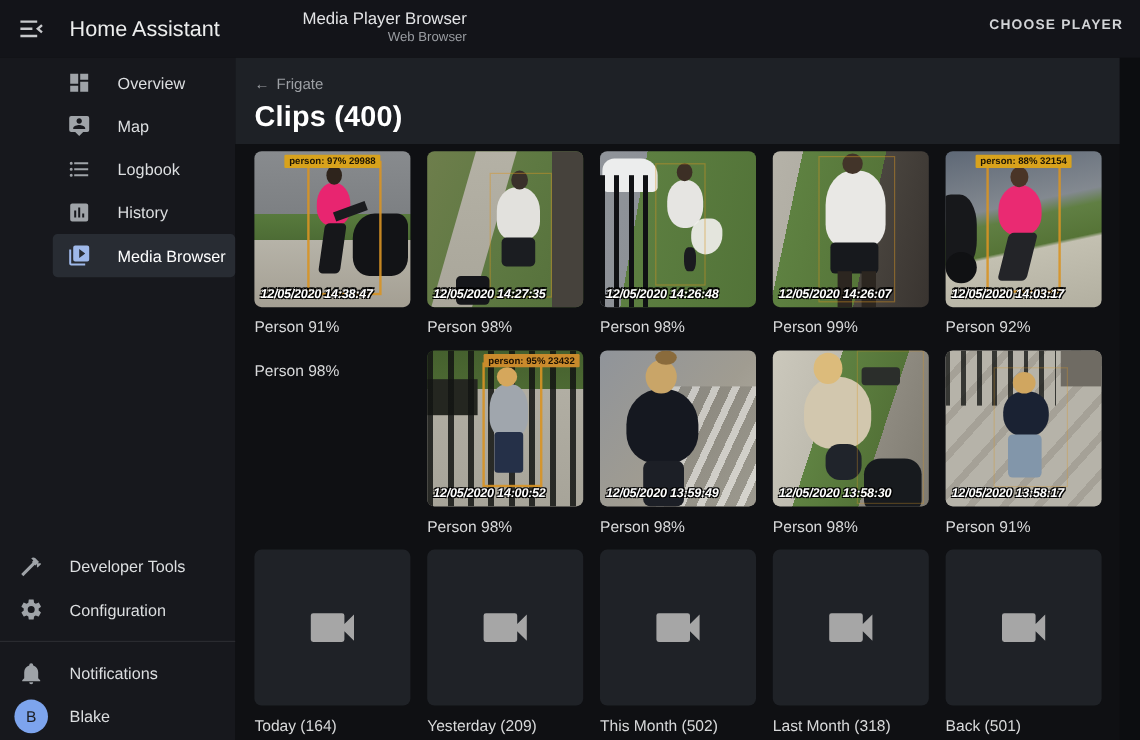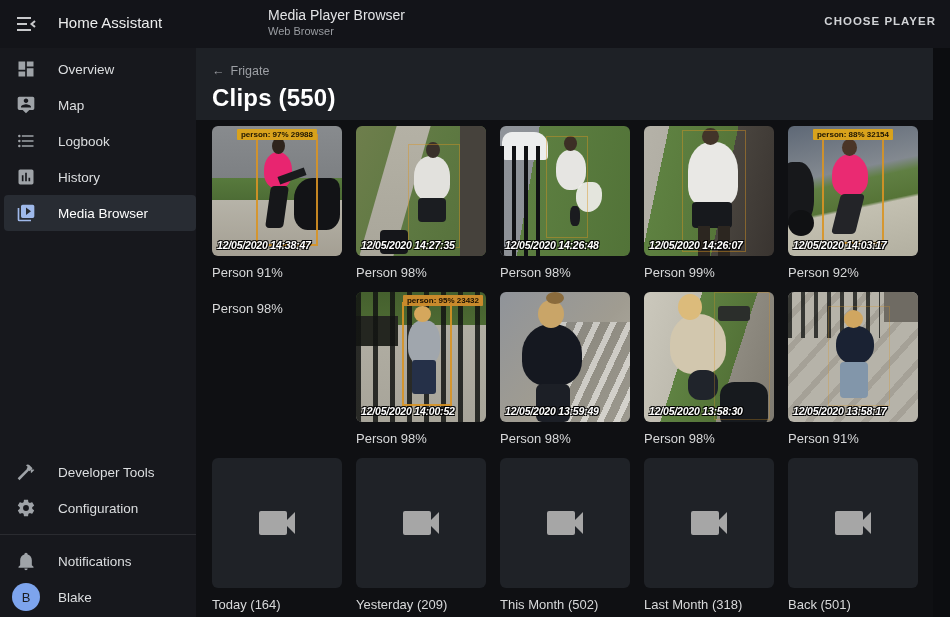--- a/index.html
+++ b/index.html
@@ -4,30 +4,30 @@
 <style>
   * { margin:0; padding:0; box-sizing:border-box; }
   html,body { width:950px; height:617px; }
   body {
     position:relative; overflow:hidden; background:#0f1013;
     font-family:"Liberation Sans", sans-serif; color:#e3e4e6;
   }
   
   .topbar { position:absolute; top:0; left:0; width:950px; height:48px; background:#131419; z-index:10; }
   .menu-toggle { position:absolute; left:14px; top:12px; width:24px; height:24px; cursor:pointer; }
-  .app-title { position:absolute; left:58px; top:14px; font-size:15px; color:#eceded; }
-  .page-title-block { position:absolute; left:268px; top:7px; }
+  .app-title { position:absolute; left:58px; top:14px; font-size:18px; color:#eceded; }
+  .page-title-block { position:absolute; left:252px; top:7px;text-align:right; }
   .page-title { font-size:14px; color:#e3e4e6; }
   .page-subtitle { font-size:11px; color:#9a9da2; margin-top:2px; }
   .choose-player { position:absolute; right:14px; top:15px; font-size:11.5px; font-weight:700;
     letter-spacing:1px; color:#d2d4d7; background:none; border:none; cursor:pointer;
     font-family:"Liberation Sans", sans-serif; }
   
   .sidebar { position:absolute; top:48px; left:0; width:196px; bottom:0; background:#17181d; z-index:5; }
-  .sb-top { padding-top:3px; }
+  .sb-top { padding-top:3px;padding-left:40px; }
   .sb-bottom { position:absolute; bottom:2px; left:0; right:0; }
   .sb-item { position:relative; height:36px; display:flex; align-items:center; cursor:pointer; }
   .sb-item .ico { width:20px; height:20px; margin-left:16px; flex:none; }
   .sb-item .ico svg { width:20px; height:20px; fill:#9fa3a8; }
   .sb-item .lbl { margin-left:22px; font-size:13.5px; color:#dcdee0; }
   .sb-item.selected { background:#282c33; border-radius:4px; margin-left:4px; }
   .sb-item.selected .ico { margin-left:12px; }
   .sb-item.selected .ico svg { fill:#9fb9ea; }
   .sb-item.selected .lbl { color:#ffffff; font-weight:500; }
   .sb-divider { height:1px; background:#2a2b30; margin:8px 0; }
@@ -210,21 +210,21 @@
       <span class="avatar">B</span>
       <span class="lbl">Blake</span>
     </div>
   </div>
 </div>
 
 <div class="strip"></div>
 <div class="main">
   <div class="main-header">
     <span class="breadcrumb"><span class="arrow">←</span><span>Frigate</span></span>
-    <div class="main-title">Clips (550)</div>
+    <div class="main-title">Clips (400)</div>
   </div>
 
   <div class="grid">
 
     <div class="cell">
       <div class="thumb s1">
         <i class="a"></i>
           <i class="b"></i>
           <i class="c"></i>
           <i class="d"></i>

